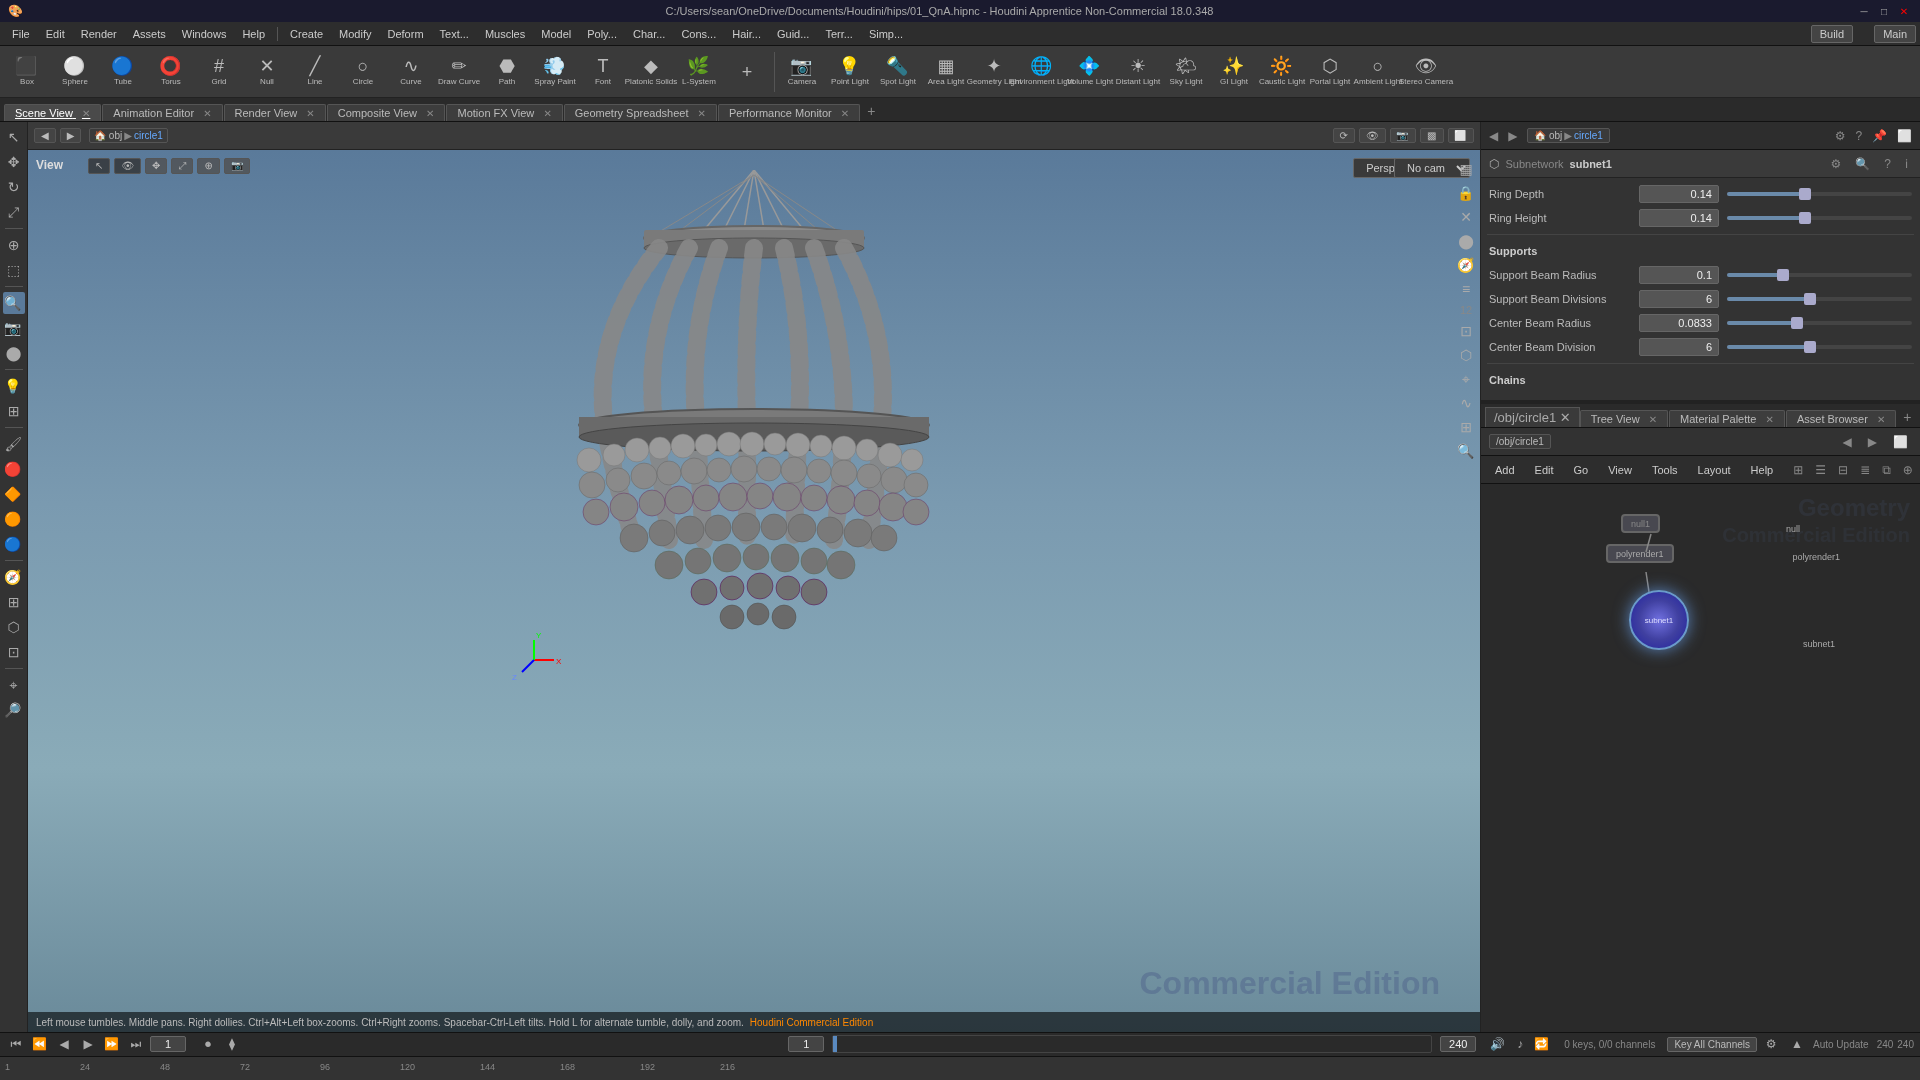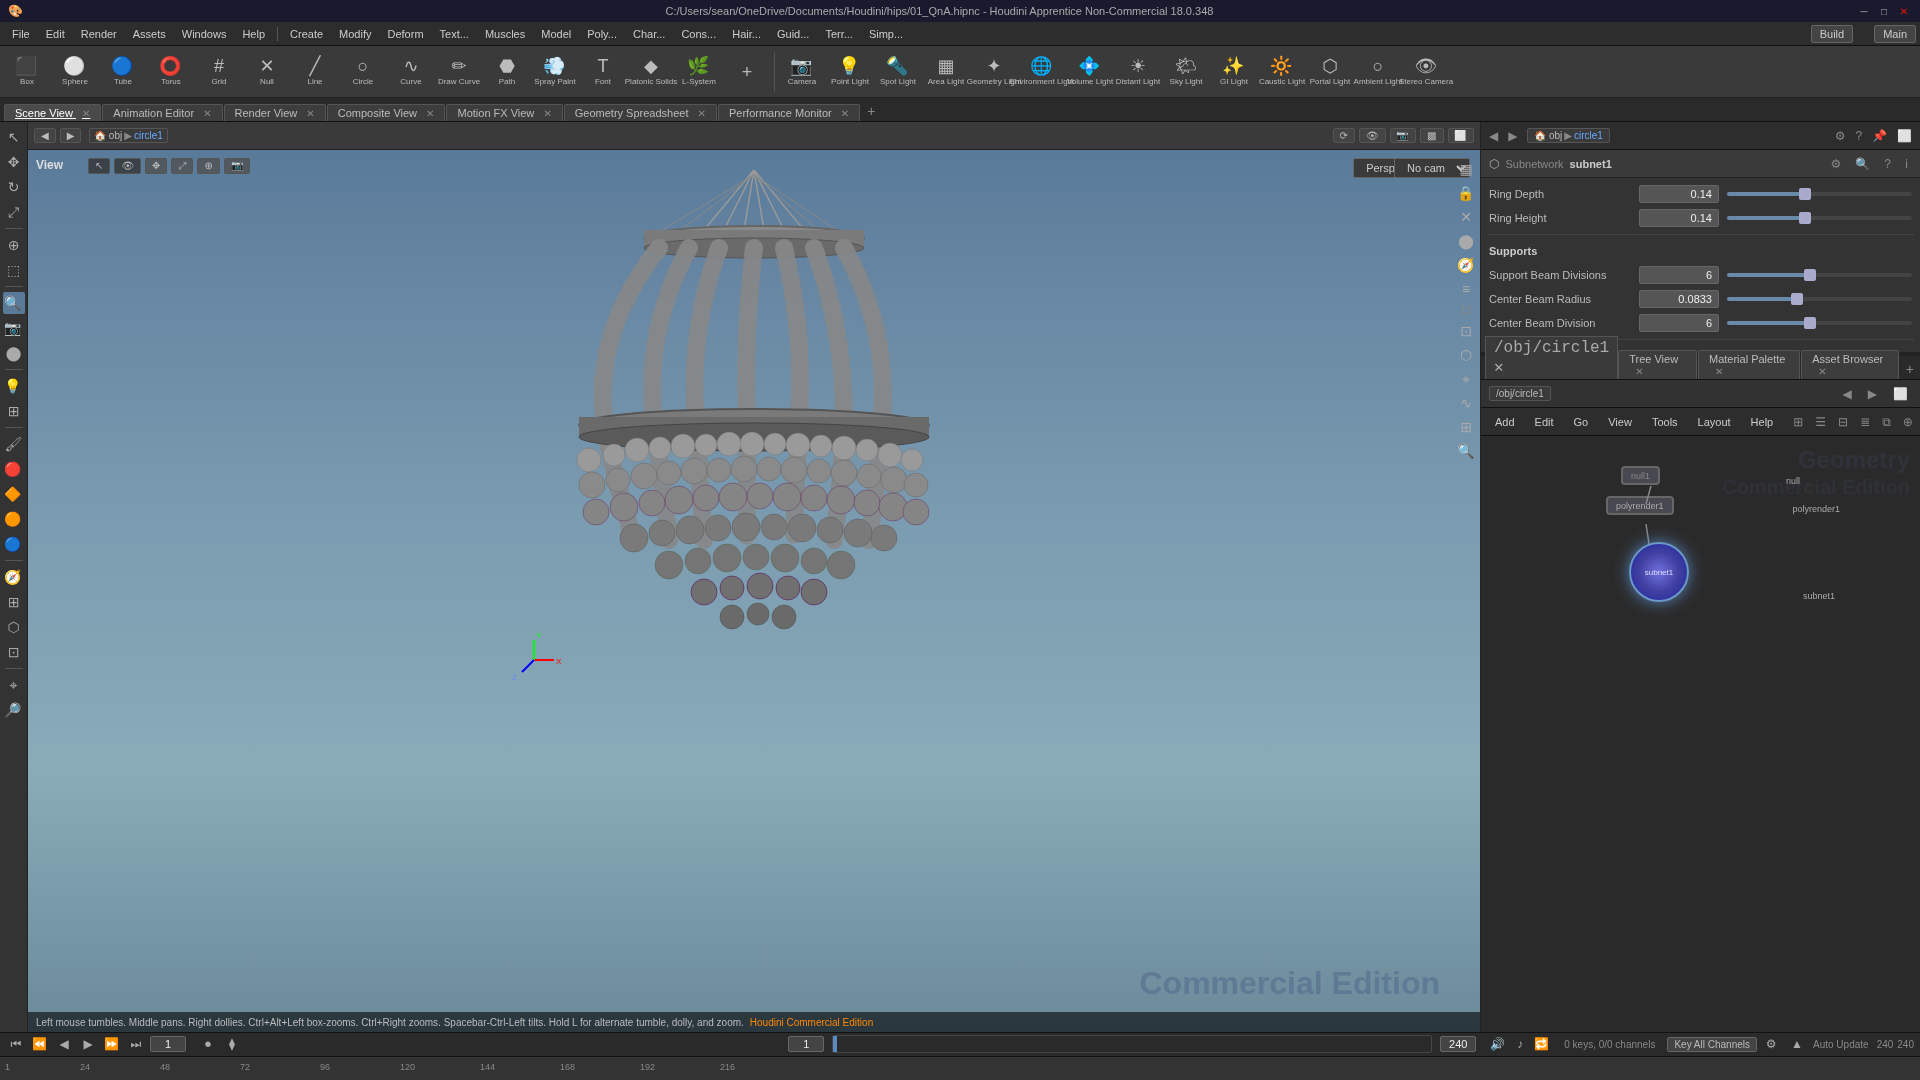--- a/index.html
+++ b/index.html
@@ -588,20 +588,29 @@
           <div class="prop-slider-fill" style="width:42%;"></div>
           <div class="prop-slider-thumb" style="left:42%;"></div>
         </div>
       </div>
 
       <hr class="prop-section-divider">
 
       <div class="prop-group-header">Supports</div>
 
 
+      <div class="prop-row">
+        <div class="prop-label">Support Beam Radius</div>
+        <div class="prop-value-box">0.1</div>
+        <div class="prop-slider-container">
+          <div class="prop-slider-track"></div>
+          <div class="prop-slider-fill" style="width:30%;"></div>
+          <div class="prop-slider-thumb" style="left:30%;"></div>
+        </div>
+      </div>
 
       <div class="prop-row">
         <div class="prop-label">Support Beam Divisions</div>
         <div class="prop-value-box">6</div>
         <div class="prop-slider-container">
           <div class="prop-slider-track"></div>
           <div class="prop-slider-fill" style="width:45%;"></div>
           <div class="prop-slider-thumb" style="left:45%;"></div>
         </div>
       </div>
@@ -621,28 +630,29 @@
         <div class="prop-value-box">6</div>
         <div class="prop-slider-container">
           <div class="prop-slider-track"></div>
           <div class="prop-slider-fill" style="width:45%;"></div>
           <div class="prop-slider-thumb" style="left:45%;"></div>
         </div>
       </div>
 
       <hr class="prop-section-divider">
 
+      <div class="prop-group-header">Chains</div>
     </div>
 
     <div style="height:4px;background:#222;"></div>
 
     <div id="node-panel">
 
       <div id="node-tabbar">
-        <div style="padding:2px 8px;background:#3a3a3a;color:#aaa;font-size:16px;border:1px solid #555;border-bottom:none;cursor:pointer;font-family:Liberation Mono, monospace;">
+        <div style="padding:2px 8px;background:#3a3a3a;color:#aaa;font-size:13px;border:1px solid #555;border-bottom:none;cursor:pointer;">
           <span>/obj/circle1</span>
           <span class="close-x">✕</span>
         </div>
         <div class="tab">
           <span>Tree View</span>
           <span class="close-x">✕</span>
         </div>
         <div class="tab">
           <span>Material Palette</span>
           <span class="close-x">✕</span>

